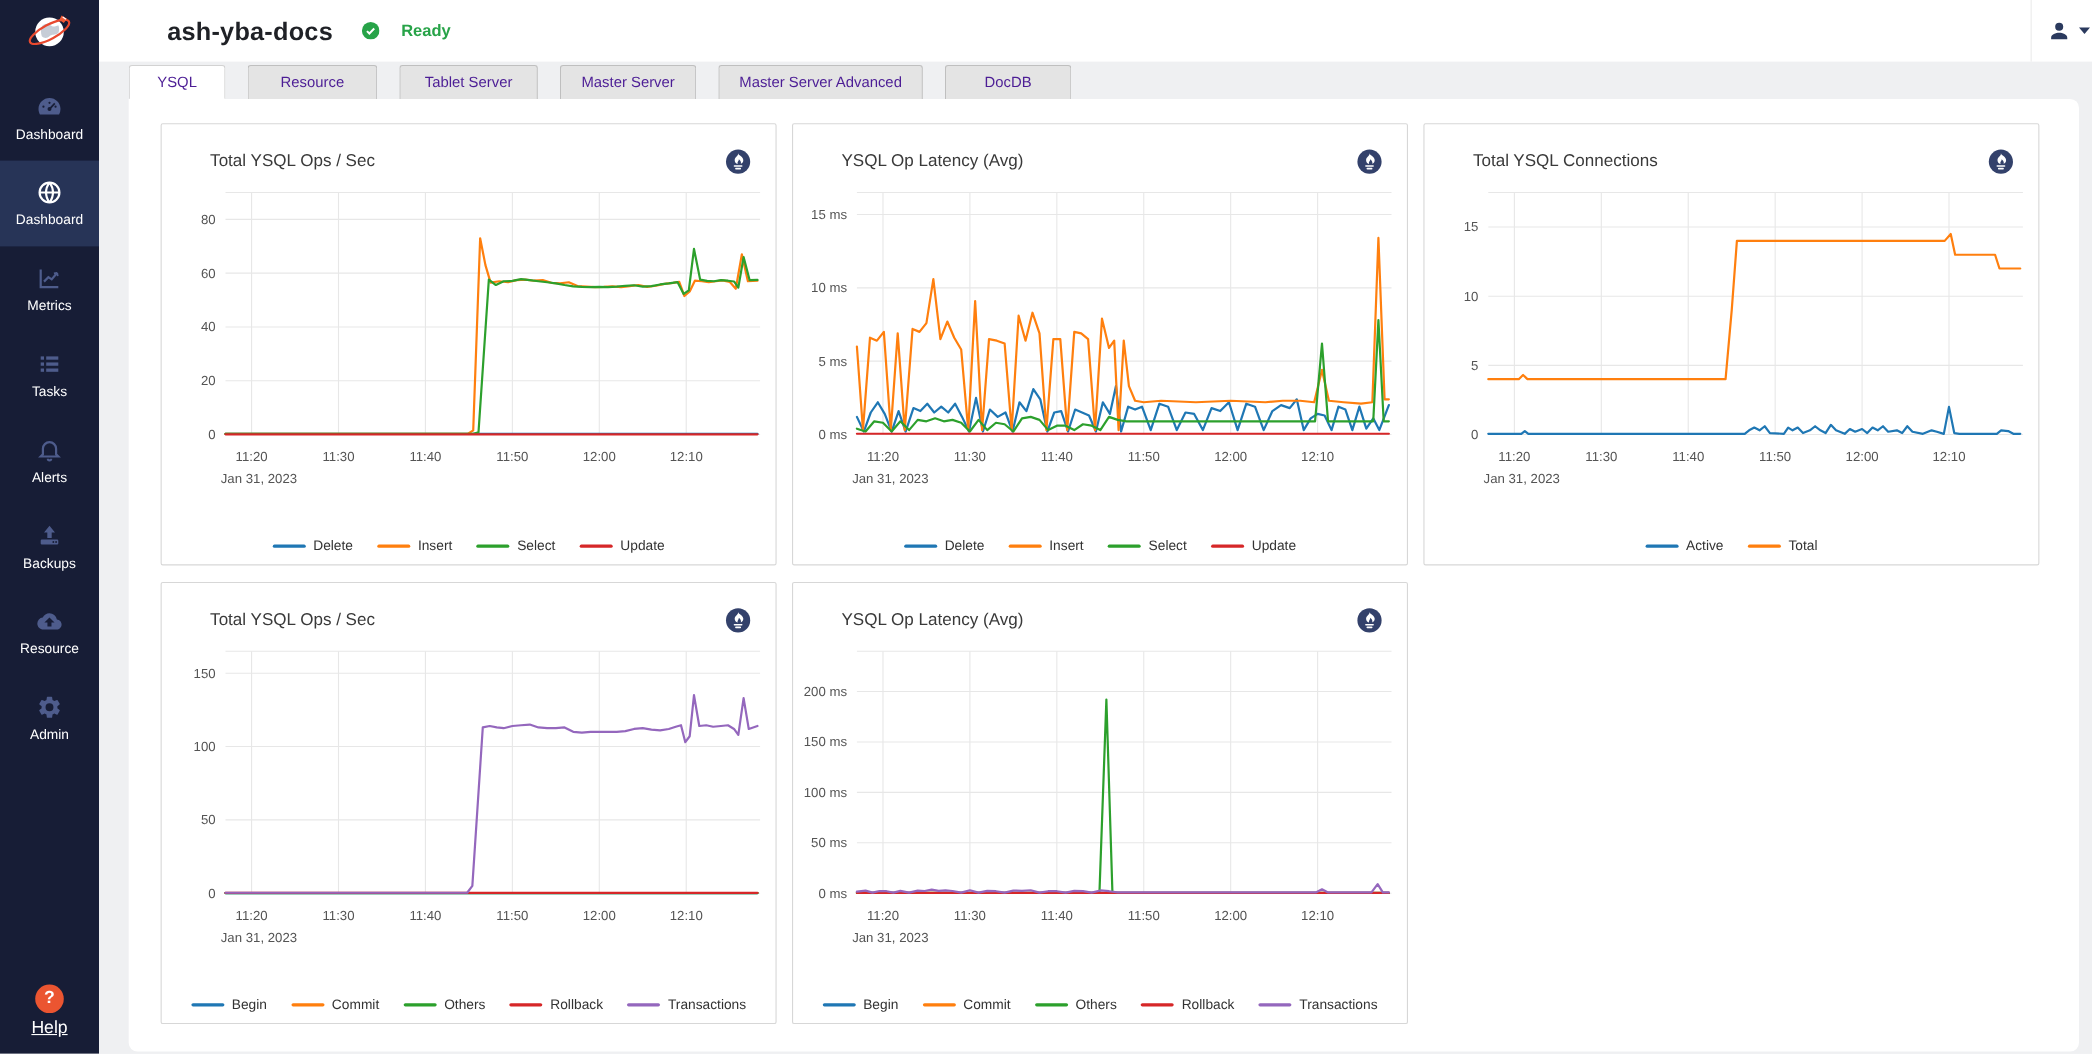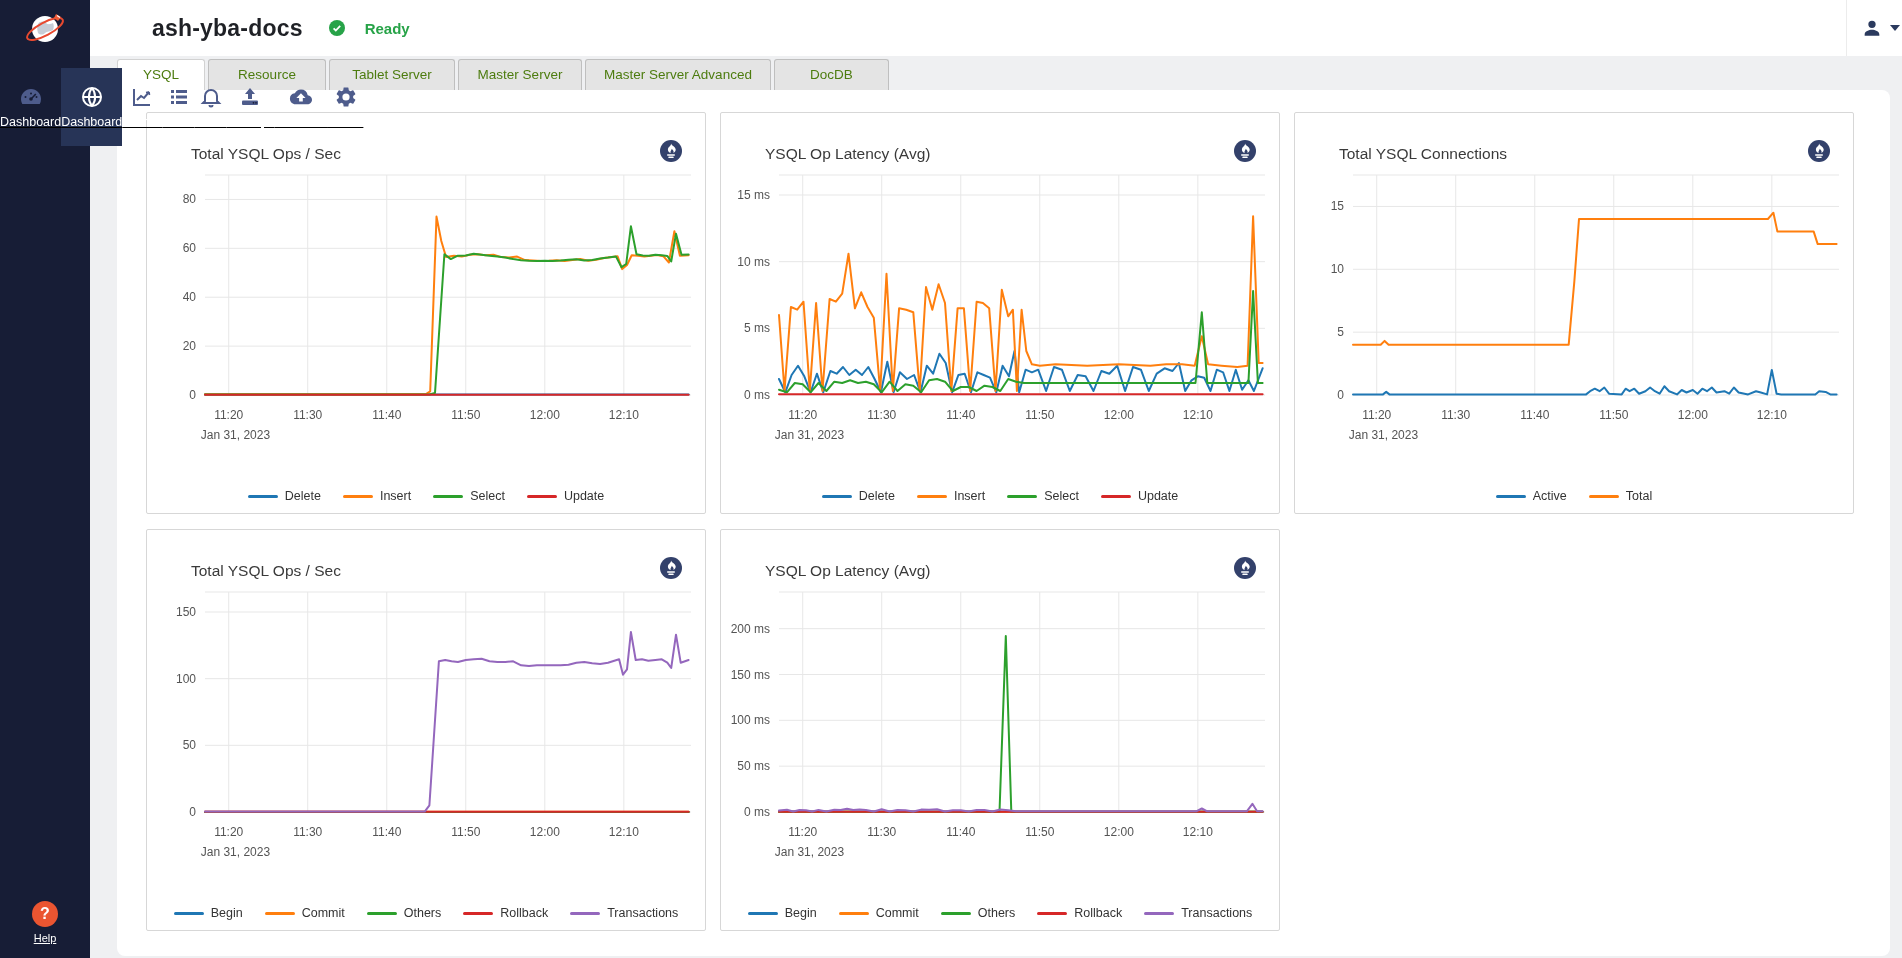--- a/index.html
+++ b/index.html
@@ -2,52 +2,52 @@
 <html><head>
 <meta charset="utf-8">
 <style>
   * { box-sizing: border-box; margin: 0; padding: 0; }
   html,body { width:1902px; height:958px; overflow:hidden; }
   body { font-family:"Liberation Sans", sans-serif; background:#eff0f2; position:relative; }
 
   
   .sidebar { position:absolute; left:0; top:0; width:90px; height:958px; background:#171d36; z-index:30; display:flex; flex-direction:column; }
   .logo { height:56px; display:flex; align-items:center; justify-content:center; }
-  .nav { display:flex; flex-direction:row; margin-top:12px;text-decoration:underline; }
+  .nav { display:flex; flex-direction:column; margin-top:12px; }
   .nav-item { height:78px; display:flex; flex-direction:column; align-items:center; justify-content:center; gap:6px; cursor:pointer; color:#4e5c8c; }
   .nav-item .lbl { color:#ffffff; font-size:12.5px; }
   .nav-item.active { background:#273457; color:#ffffff; }
   .nav-item svg { width:24px; height:24px; }
   .help-item { margin-top:auto; margin-bottom:14px; display:flex; flex-direction:column; align-items:center; gap:5px; cursor:pointer; }
   .help-circle { width:26px; height:26px; border-radius:50%; background:#eb5531; color:#fff; font-weight:bold; font-size:16px; display:flex; align-items:center; justify-content:center; }
-  .help-item .lbl { color:#fff; font-size:11px;text-decoration:underline; }
+  .help-item .lbl { color:#fff; font-size:16px;text-decoration:underline; }
 
   
   .header { position:absolute; left:90px; top:0; right:0; height:56px; background:#ffffff; display:flex; align-items:center; z-index:20;padding-left:35px; }
   .uni-title { font-size:23px; font-weight:700; color:#1f2126; margin-left:27px; letter-spacing:0.2px; }
   .status { display:flex; align-items:center; gap:20px; margin-left:26px; }
   .status .txt { font-size:15px; font-weight:700; }
   .user-menu { margin-left:auto; height:100%; display:flex; align-items:center; gap:7px; padding:0 2px 0 14px; border-left:1px solid #ececec; cursor:pointer; }
   .user-menu svg { width:22px; height:22px; }
   .caret { width:0; height:0; border-left:5px solid transparent; border-right:5px solid transparent; border-top:6px solid #2b3a5e; }
 
   
   .content { position:absolute; left:90px; top:56px; right:0; bottom:0; background:#eff0f2; }
   .tabbar { display:flex; padding-left:27px; padding-top:3px; position:relative; z-index:5; }
-  .tab { font-size:13.5px; color:#4d7c0f; background:#e4e4e4; border:1px solid #bfbfbf; border-bottom:none; border-radius:3px 3px 0 0; padding:7px 0 8px; text-align:center; margin-right:3px; cursor:pointer; }
+  .tab { font-size:13.5px; color:#4c1d95; background:#e4e4e4; border:1px solid #bfbfbf; border-bottom:none; border-radius:3px 3px 0 0; padding:7px 0 8px; text-align:center; margin-right:20px; cursor:pointer; }
   .tab.t0{width:88px;} .tab.t1{width:118px;} .tab.t2{width:126px;} .tab.t3{width:124px;} .tab.t4{width:186px;} .tab.t5{width:115px;}
   .tab.active { background:#ffffff; border-color:#d2d2d2; position:relative; }
   .tab.active::after { content:""; position:absolute; left:0; right:0; bottom:-2px; height:3px; background:#fff; }
 
   .container { margin-left:27px; margin-right:12px; background:#ffffff; border-radius:0 8px 8px 8px; height:866px; }
   .charts-grid { display:grid; grid-template-columns:repeat(3,560px); column-gap:14px; row-gap:15px; padding:22px 0 0 29px; }
 
   
   .panel { width:560px; height:402px; background:#fff; border:1px solid #d7d7d7; border-radius:2px; position:relative; }
-  .panel-head { display:flex; justify-content:space-between; align-items:flex-end; padding:18px 22px 0 44px; height:50px; }
+  .panel-head { display:flex; justify-content:space-between; align-items:center; padding:18px 22px 0 44px; height:50px; }
   .panel-title { font-size:15.5px; font-weight:400; color:#3a3a3a; }
   .prom-icon { width:24px; height:24px; cursor:pointer; }
   .plot svg { display:block; }
   .legend { position:absolute; bottom:10px; left:0; right:0; display:flex; justify-content:center; gap:22px; }
   .legend-item { display:flex; align-items:center; gap:7px; cursor:pointer; }
   .legend-item .swatch { width:30px; height:3px; border-radius:2px; display:inline-block; }
   .legend-item .name { font-size:12.5px; color:#333; }
 </style>
 </head>
 <body>

